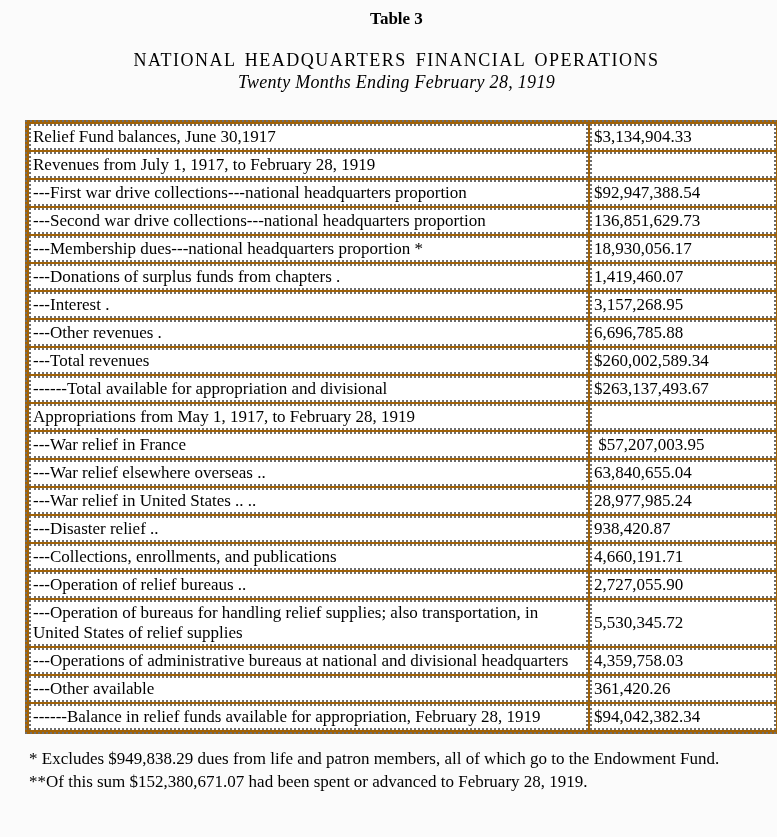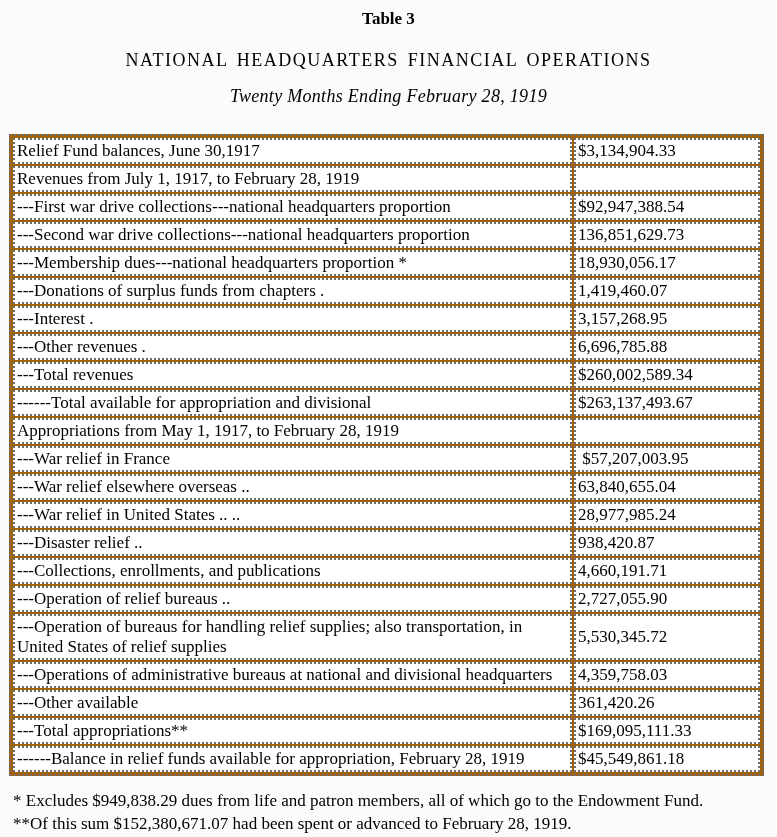--- a/index.html
+++ b/index.html
@@ -9,40 +9,41 @@
     width: 777px;
     height: 837px;
     font-family: "Liberation Serif", serif;
     color: #000;
     overflow: hidden;
   }
   .page {
     width: 777px;
     height: 837px;
     box-sizing: border-box;
+    padding-left: 16px;
   }
   .table-number {
     text-align: center;
     font-weight: bold;
     font-size: 17px;
     padding-top: 9px;
   }
   .heading {
     text-align: center;
     font-size: 18px;
     letter-spacing: 1.5px;
     word-spacing: 3px;
     margin-top: 21px;
   }
   .subheading {
     text-align: center;
     font-style: italic;
     font-size: 18px;
     letter-spacing: 0.3px;
-    margin-top: 15px;
+    margin-top: 1px;
   }
   table.fin-table {
     margin: 27px 0 0 9px;
     width: 755px;
     background: #a16207;
     border-collapse: separate;
     border-spacing: 2px;
     border: 2px dotted #6e6e6e;
     table-layout: fixed;
   }
@@ -150,26 +151,22 @@
         </tr>
         <tr>
           <td class="label-cell">---Operations of administrative bureaus at national and divisional headquarters</td>
           <td class="value-cell">4,359,758.03</td>
         </tr>
         <tr>
           <td class="label-cell">---Other available</td>
           <td class="value-cell">361,420.26</td>
         </tr>
         <tr>
-          <td class="label-cell">---Total appropriations**</td>
-          <td class="value-cell">$169,095,111.33</td>
-        </tr>
-        <tr>
           <td class="label-cell">------Balance in relief funds available for appropriation, February 28, 1919</td>
-          <td class="value-cell">$45,549,861.18</td>
+          <td class="value-cell">$94,042,382.34</td>
         </tr>
       </tbody>
   </table>
 
   <div class="footnotes">
     <div>* Excludes $949,838.29 dues from life and patron members, all of which go to the Endowment Fund.</div>
     <div>**Of this sum $152,380,671.07 had been spent or advanced to February 28, 1919.</div>
   </div>
 
 </div>

